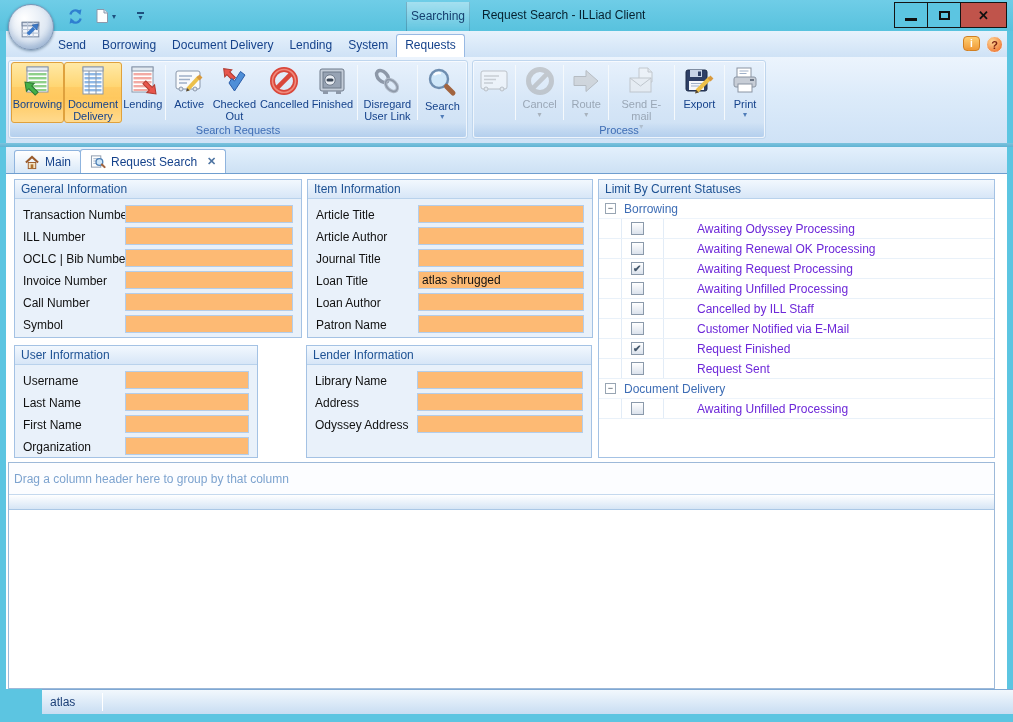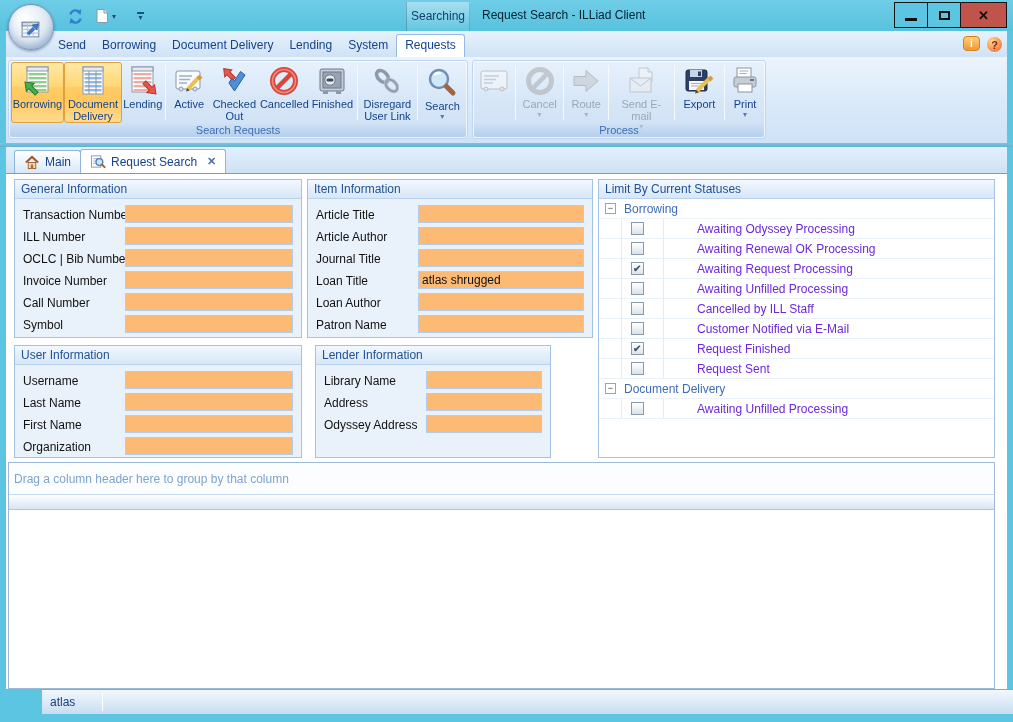--- a/index.html
+++ b/index.html
@@ -476,21 +476,21 @@
         <label>Loan Author</label>
         <input class="pinput" value="" style="">
       </div>
       <div class="prow">
         <label>Patron Name</label>
         <input class="pinput" value="" style="">
       </div>
     </div>
   </div>
 
-  <div class="panel" style="left:8px;top:171px;width:288px;height:113px;">
+  <div class="panel" style="left:8px;top:171px;width:244px;height:113px;">
     <div class="phead">User Information</div>
     <div class="pbody">
       <div class="prow">
         <label>Username</label>
         <input class="pinput" value="" style="">
       </div>
       <div class="prow">
         <label>Last Name</label>
         <input class="pinput" value="" style="">
       </div>
@@ -498,21 +498,21 @@
         <label>First Name</label>
         <input class="pinput" value="" style="">
       </div>
       <div class="prow">
         <label>Organization</label>
         <input class="pinput" value="" style="">
       </div>
     </div>
   </div>
 
-  <div class="panel" style="left:309px;top:171px;width:236px;height:113px;">
+  <div class="panel" style="left:300px;top:171px;width:286px;height:113px;">
     <div class="phead">Lender Information</div>
     <div class="pbody">
       <div class="prow">
         <label>Library Name</label>
         <input class="pinput" value="" style="">
       </div>
       <div class="prow">
         <label>Address</label>
         <input class="pinput" value="" style="">
       </div>

